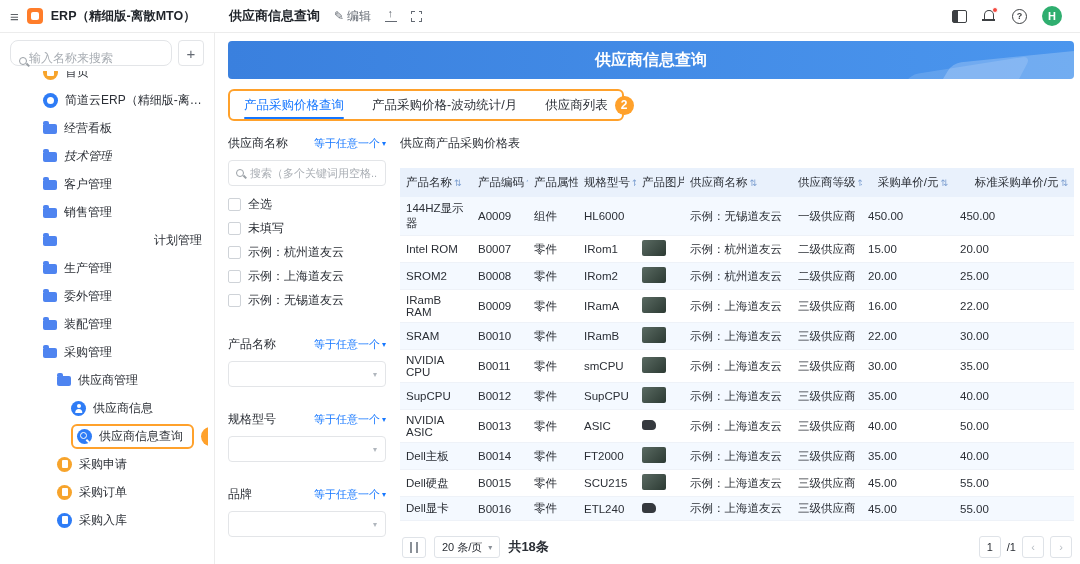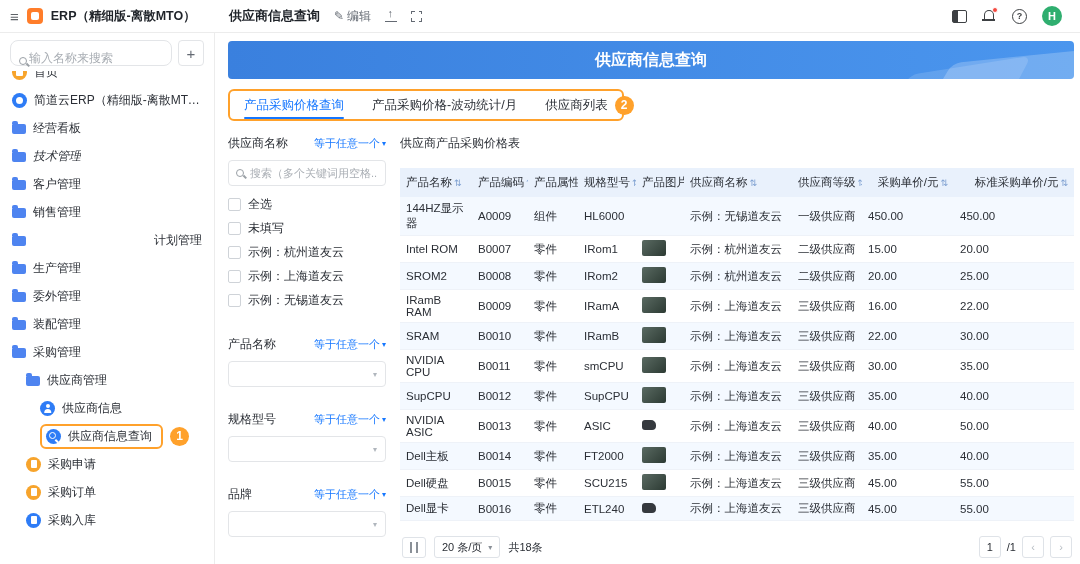--- a/index.html
+++ b/index.html
@@ -41,21 +41,21 @@
 
 
 .sidebar { width:215px; flex:0 0 215px; border-right:1px solid #ececec; display:flex; flex-direction:column; overflow:hidden; background:#fff; }
 .sidebar-search { display:flex; gap:6px; padding:7px 10px 5px; align-items:center; flex:0 0 auto; }
 .search-box { flex:1; display:flex; align-items:flex-end; gap:2px; border:1px solid #e3e5e8; border-radius:8px; height:26px; padding:0 8px; background:#fff; }
 .search-box input { border:none; outline:none; width:100%; font-size:12px; color:#2b2f36; font-family:inherit; }
 .search-box input::placeholder { color:#a8adb3; }
 .mag-icon { width:8px; height:8px; border:1.5px solid #9aa0a6; border-radius:50%; position:relative; flex:0 0 8px; }
 .mag-icon::after { content:""; position:absolute; width:4px; height:1.5px; background:#9aa0a6; right:-3.5px; bottom:-1px; transform:rotate(45deg); }
 .plus-btn { width:26px; height:26px; flex:0 0 26px; border:1px solid #e3e5e8; border-radius:4px; background:#fff; display:flex; align-items:center; justify-content:center; color:#646a73; font-size:15px; cursor:pointer; }
-.menu { flex:1; overflow:hidden; padding:2px 6px 0; }
+.menu { flex:1; overflow:hidden; padding:2px 6px 0;margin-left:31px; }
 .menu-item { display:flex; align-items:center; gap:7px; height:28px; padding:0 6px; border-radius:4px; cursor:pointer; white-space:nowrap; overflow:hidden; }
 .menu-item.clipped { margin-top:-15px; }
 .mi-label { overflow:hidden; text-overflow:ellipsis; font-size:12px; color:#2b2f36; }
 .icon-folder { width:14px; height:10px; background:#4e84f0; border-radius:1px 2px 2px 2px; position:relative; flex:0 0 14px; margin-top:2px; }
 .icon-folder::before { content:""; position:absolute; top:-3px; left:0; width:6px; height:3px; background:#4e84f0; border-radius:2px 2px 0 0; }
 .icon-circle { width:15px; height:15px; border-radius:50%; position:relative; flex:0 0 15px; }
 .ic-blue { background:#2e7cf6; } .ic-orange { background:#f7a42c; }
 .glyph-person::before { content:""; position:absolute; top:3px; left:50%; transform:translateX(-50%); width:4px; height:4px; background:#fff; border-radius:50%; }
 .glyph-person::after { content:""; position:absolute; bottom:3px; left:50%; transform:translateX(-50%); width:7.5px; height:3.5px; background:#fff; border-radius:4px 4px 0 0; }
 .glyph-doc::before { content:""; position:absolute; inset:3.5px 4.5px; background:#fff; border-radius:1px; }
@@ -108,21 +108,21 @@
 .thumb { width:24px; height:16px; border-radius:2px; background:linear-gradient(135deg,#5a6a62,#2c3a33); }
 .thumb.small { width:14px; height:10px; border-radius:3px 5px 4px 3px; background:#35393e; }
 
 
 .pagination { display:flex; align-items:center; gap:8px; padding:7px 2px; flex:0 0 auto; }
 .cols-icon { width:24px; height:21px; border:1px solid #dfe3e8; border-radius:3px; position:relative; cursor:pointer; background:#fff; }
 .cols-icon::before { content:""; position:absolute; top:4px; bottom:4px; left:7px; width:1.5px; background:#8a9097; }
 .cols-icon::after { content:""; position:absolute; top:4px; bottom:4px; left:13px; width:1.5px; background:#8a9097; }
 .page-size { border:1px solid #dfe3e8; border-radius:3px; height:22px; display:flex; align-items:center; gap:6px; padding:0 7px; font-size:11px; color:#2b2f36; cursor:pointer; background:#fff; }
 .page-size .caret { color:#8a9097; }
-.total-label { font-size:11px; color:#2b2f36; }
+.total-label { font-size:13px; color:#2b2f36;font-weight:bold; }
 .pag-right { margin-left:auto; display:flex; align-items:center; gap:6px; }
 .page-box { min-width:22px; height:22px; border:1px solid #dfe3e8; border-radius:3px; display:flex; align-items:center; justify-content:center; font-size:11px; color:#2b2f36; background:#fff; cursor:pointer; padding:0 4px; }
 .page-box.nav { color:#b6bcc2; }
 .page-sep { font-size:11px; color:#2b2f36; }
 </style>
 </head>
 <body>
 
 <div class="app">
 

